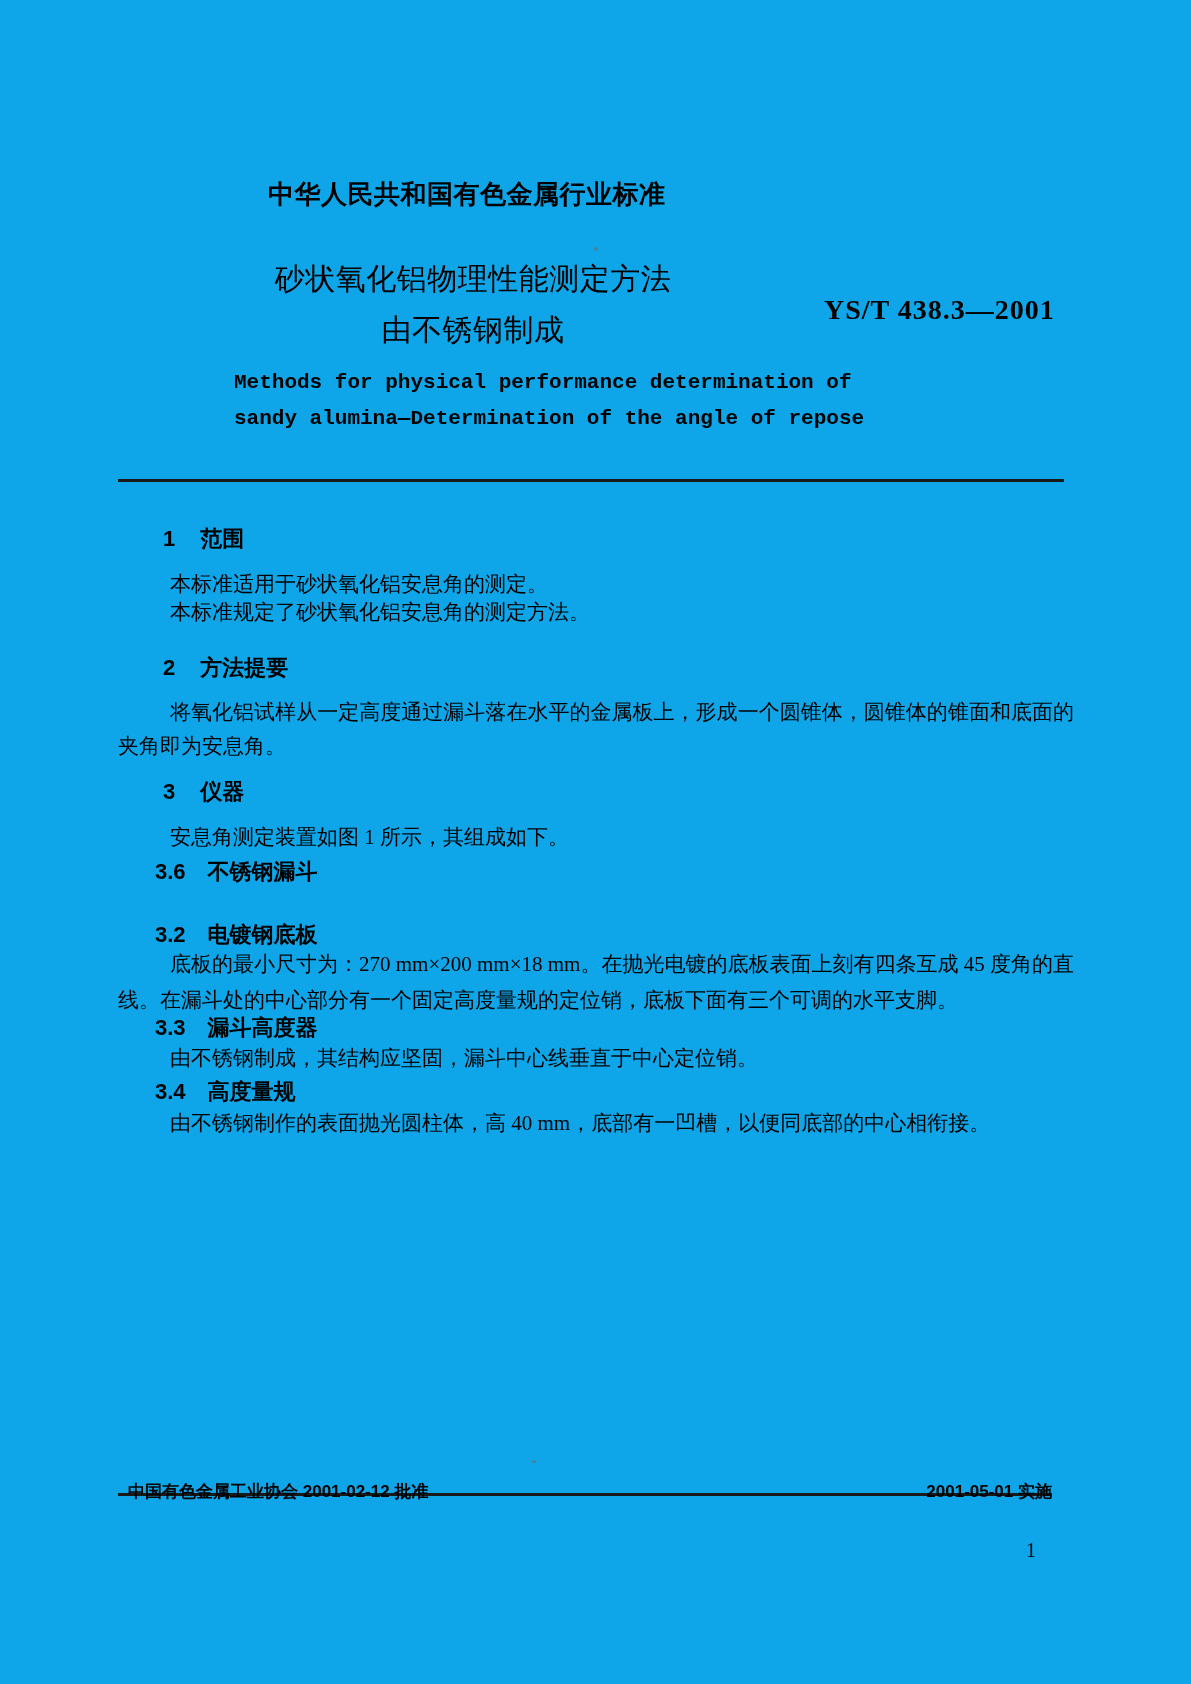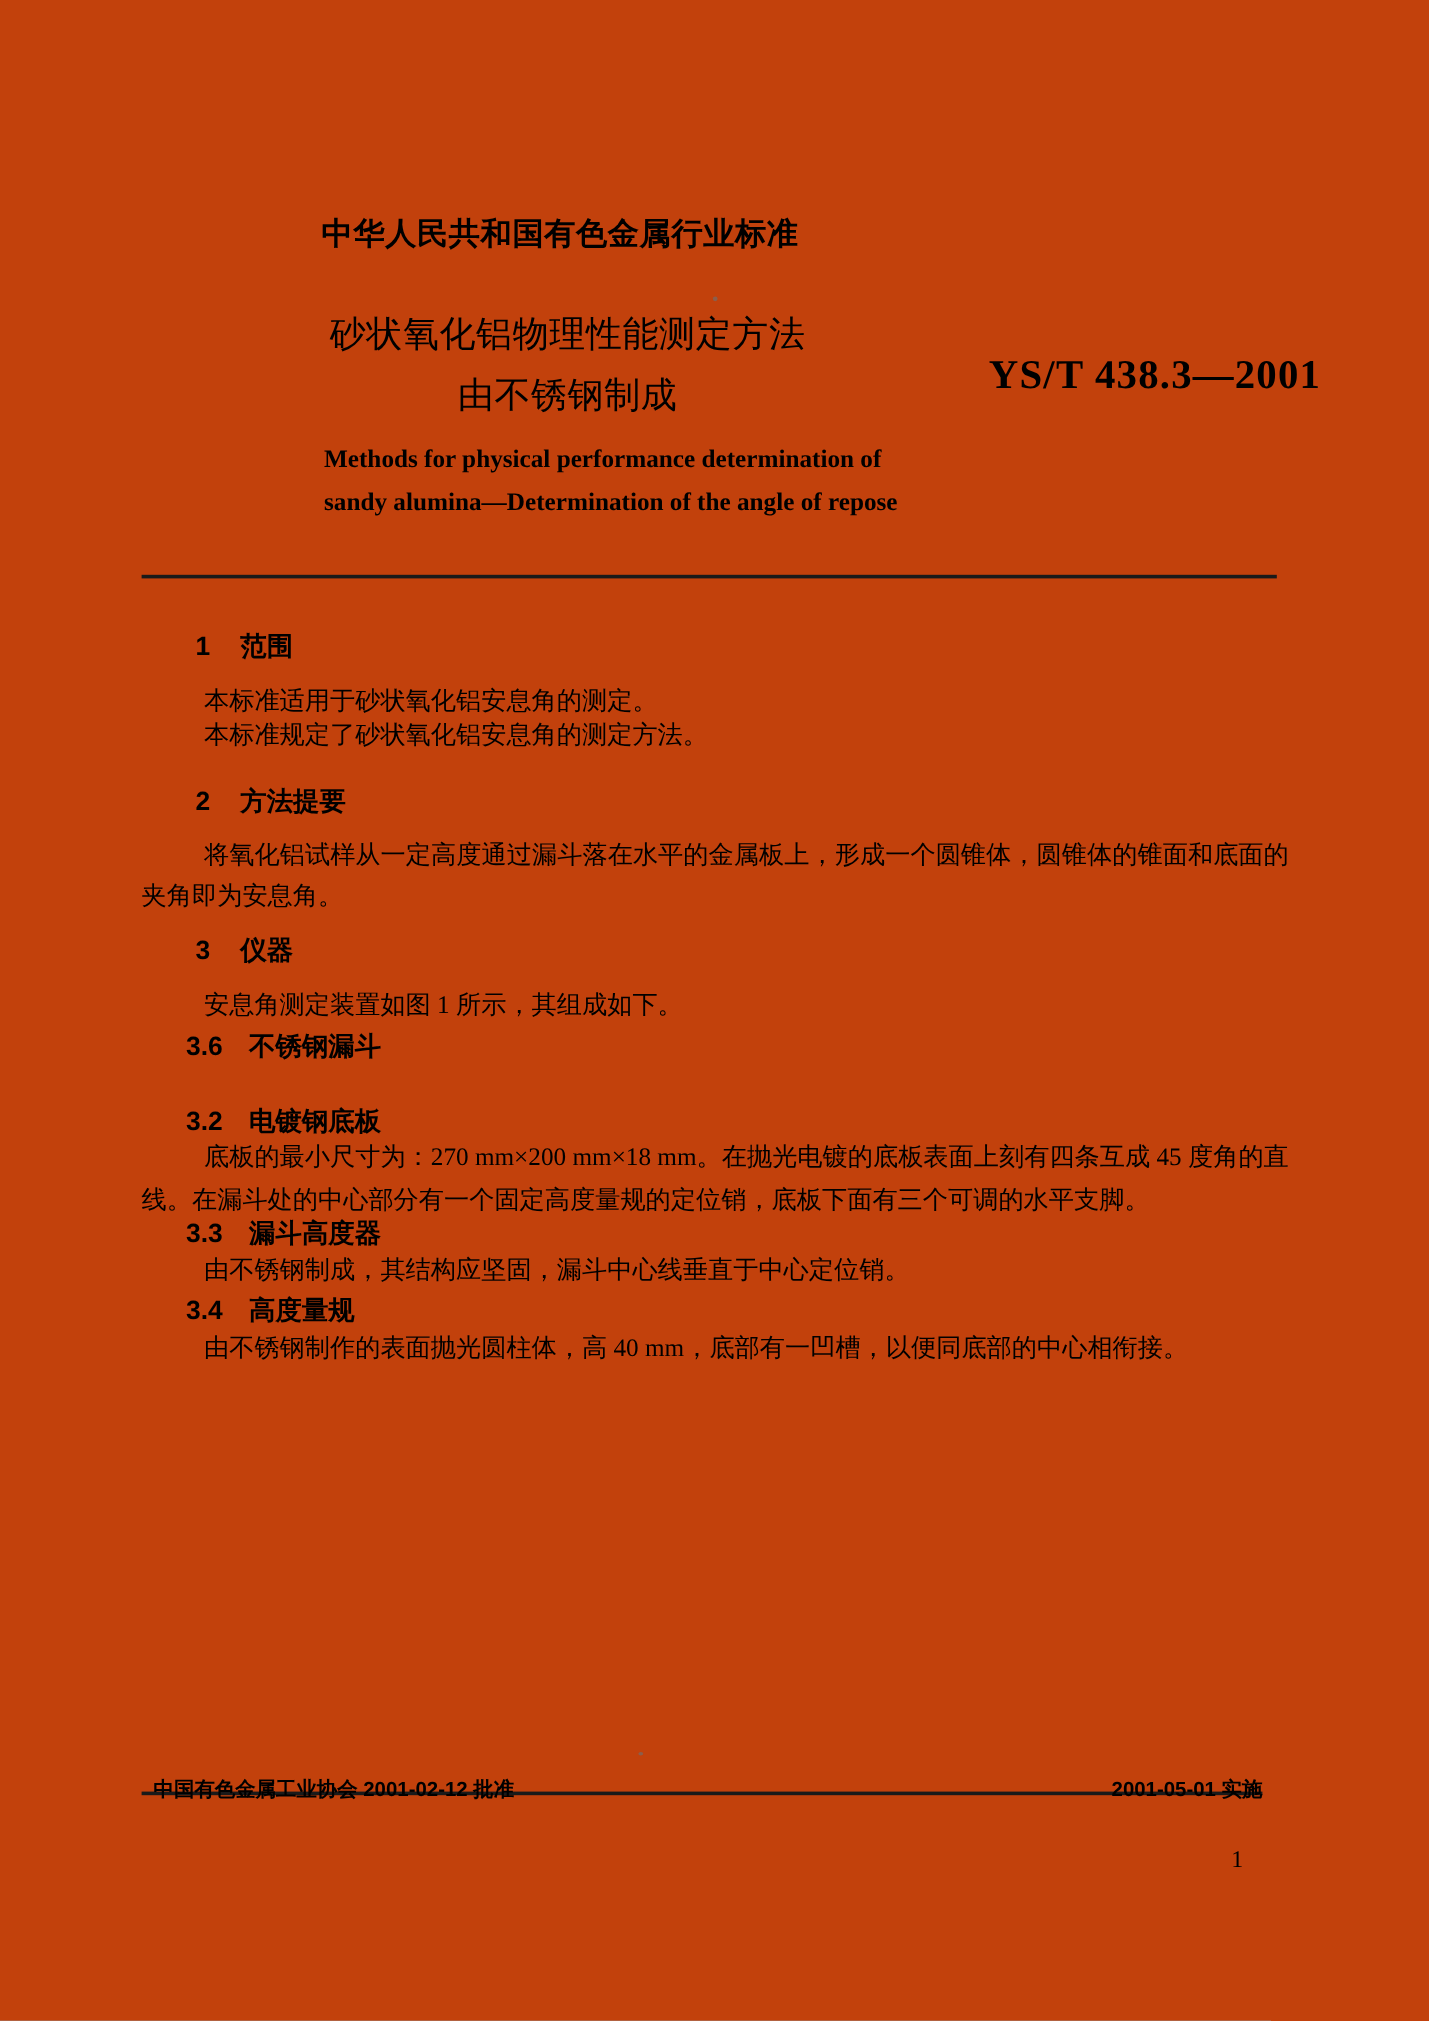--- a/index.html
+++ b/index.html
@@ -5,21 +5,21 @@
   html, body {
     margin: 0;
     padding: 0;
     background: #9a9a9a;
   }
   .page {
     position: relative;
     width: 1191px;
     height: 1684px;
     margin: 0 auto;
-    background: #c2410c;
+    background: #0ea5e9;
     color: #000;
     overflow: hidden;
     font-family: "Liberation Serif", "DejaVu Serif", serif;
   }
 
   
   .doc-category {
     position: absolute;
     left: 268px;
     top: 180px;
@@ -43,35 +43,34 @@
     white-space: nowrap;
   }
   .title-zh-l1 { top: 262px; }
   .title-zh-l2 { top: 313px; }
   .std-no {
     position: absolute;
     left: 824px;
     top: 294px;
     font-family: "Liberation Serif", "DejaVu Serif", serif;
     font-weight: 700;
-    font-size: 34px;
+    font-size: 28px;
     letter-spacing: 1px;
     white-space: nowrap;
   }
   .title-en {
     position: absolute;
     left: 234px;
     width: 458px;
     text-align: right;
-    font-family: Liberation Serif, serif;
+    font-family: Liberation Mono, monospace;
     font-weight: 700;
     font-size: 21px;
     line-height: 1.1;
     white-space: nowrap;
-    margin-left: 36px;
   }
   .title-en-l1 { top: 371px; }
   .title-en-l2 { top: 407px; }
 
   
   .rule {
     position: absolute;
     height: 3px;
     background: #1a1a1a;
   }

